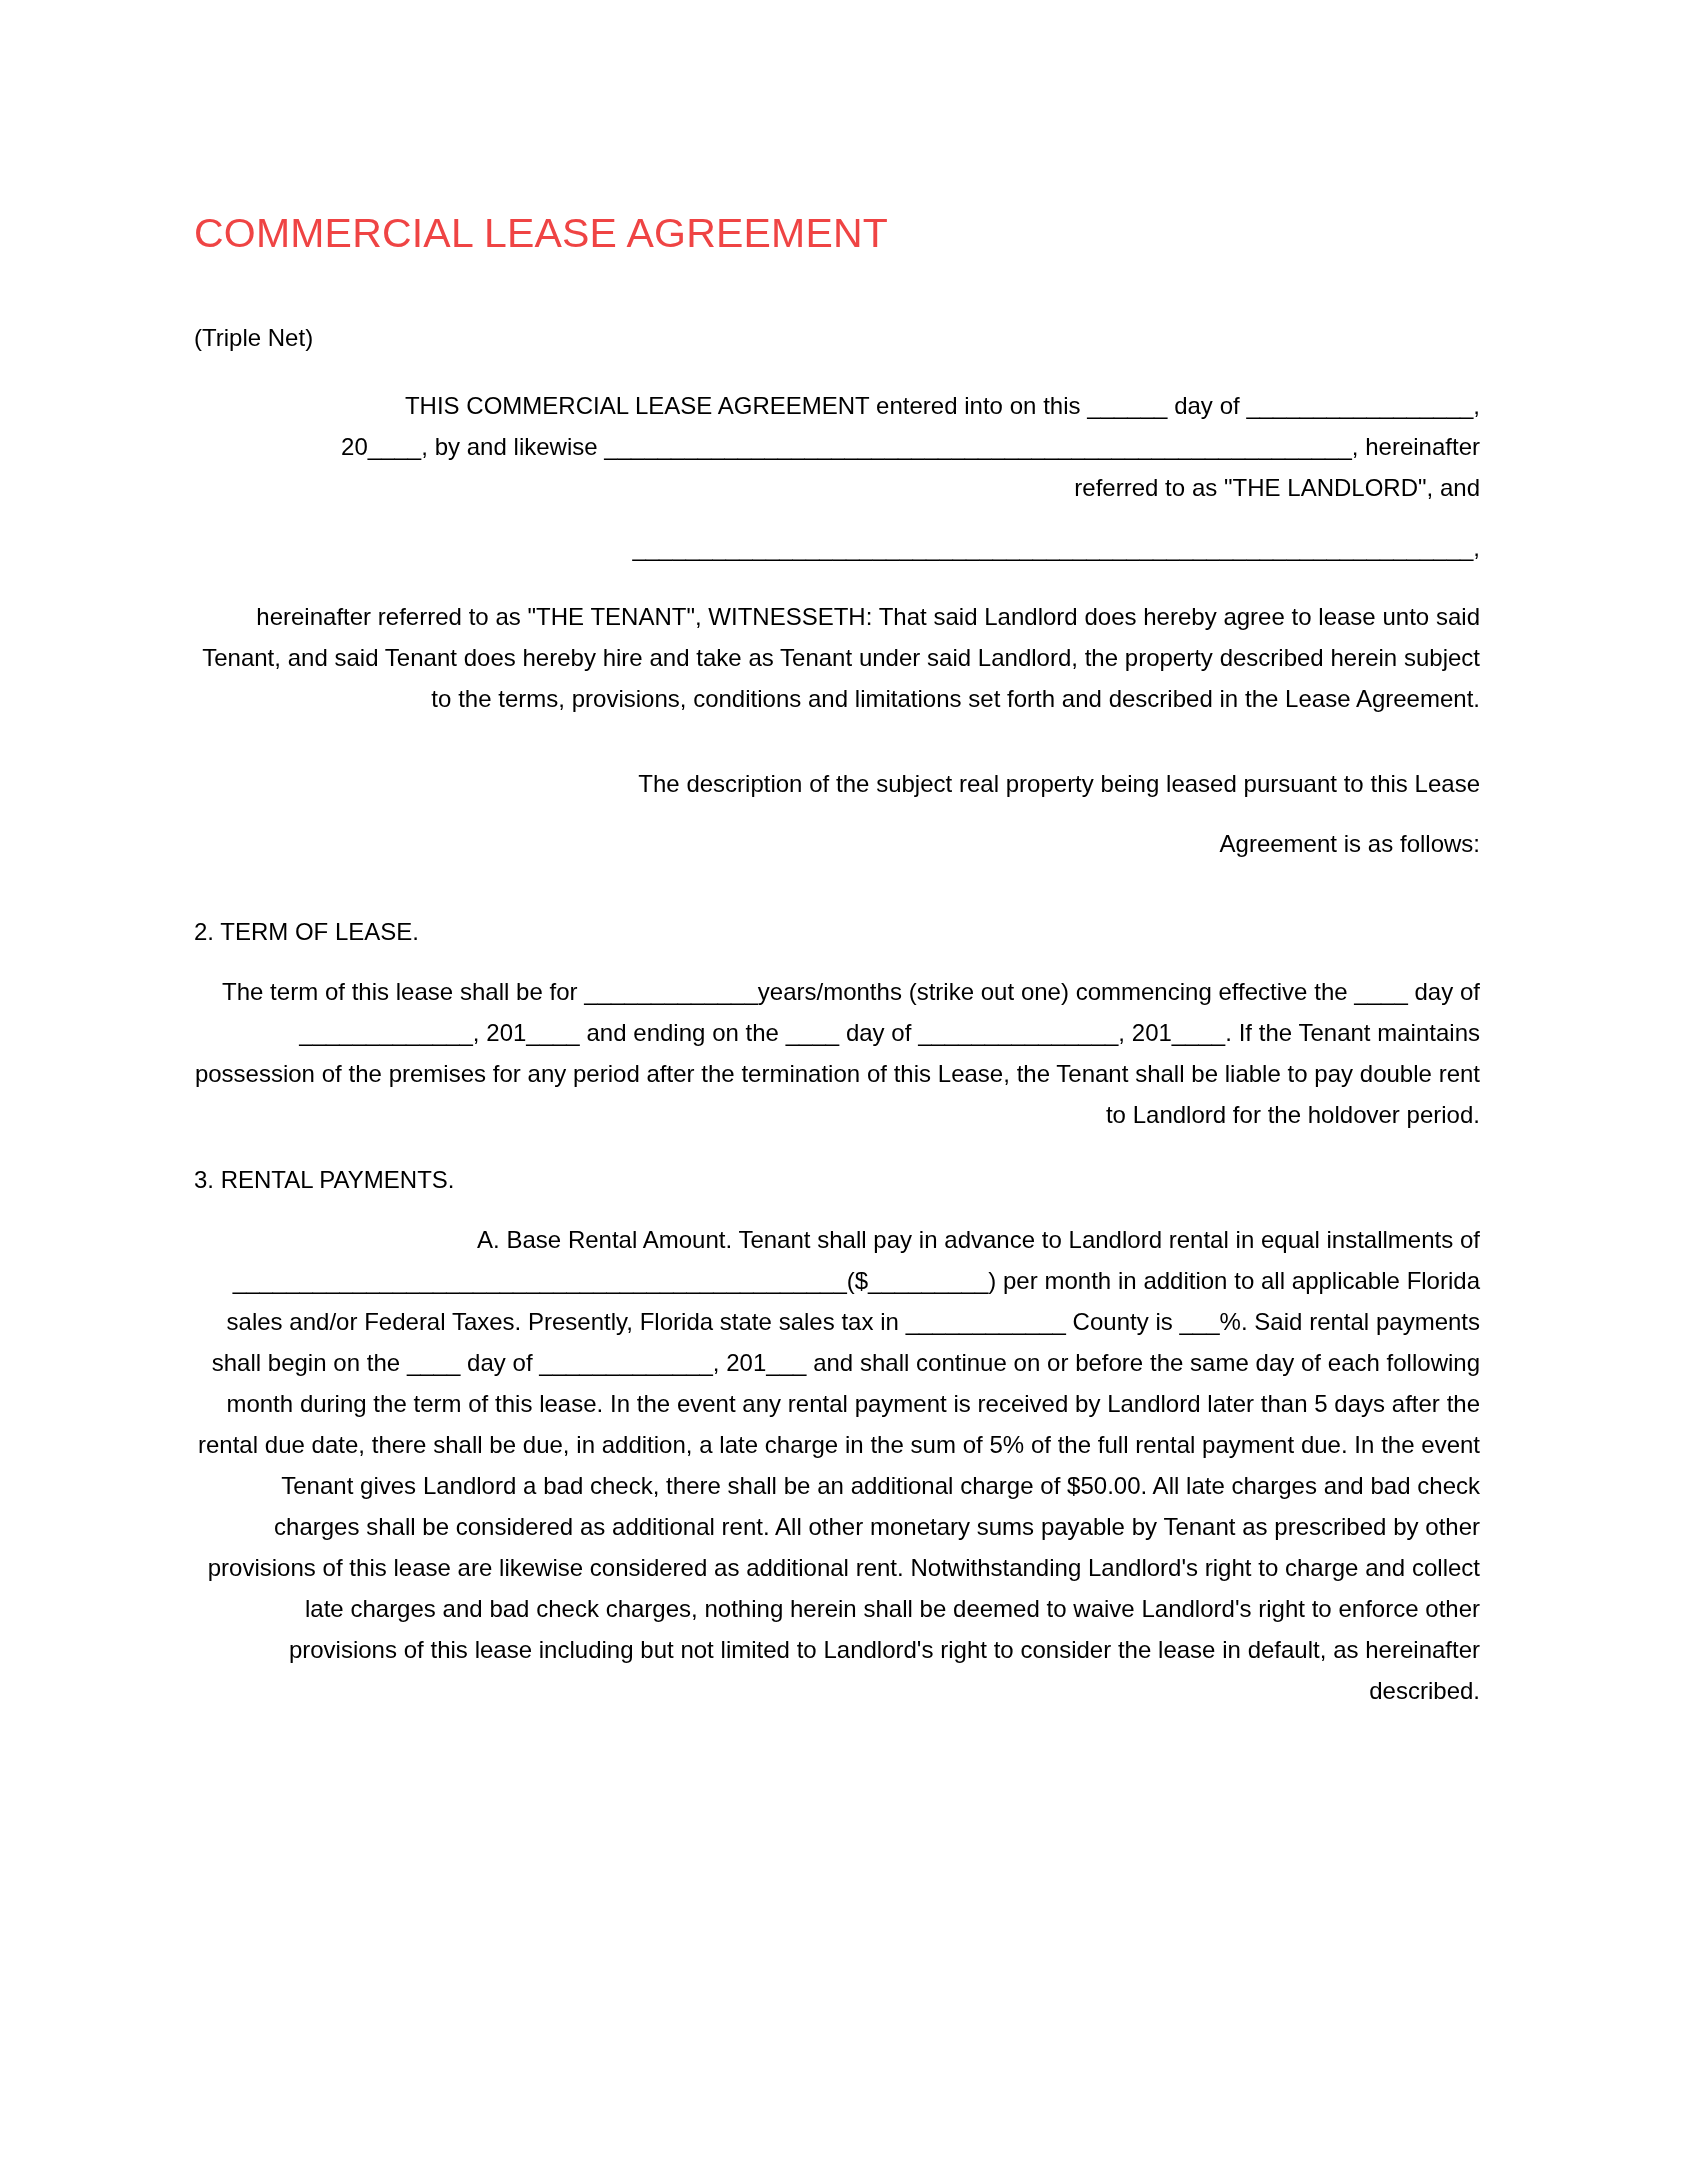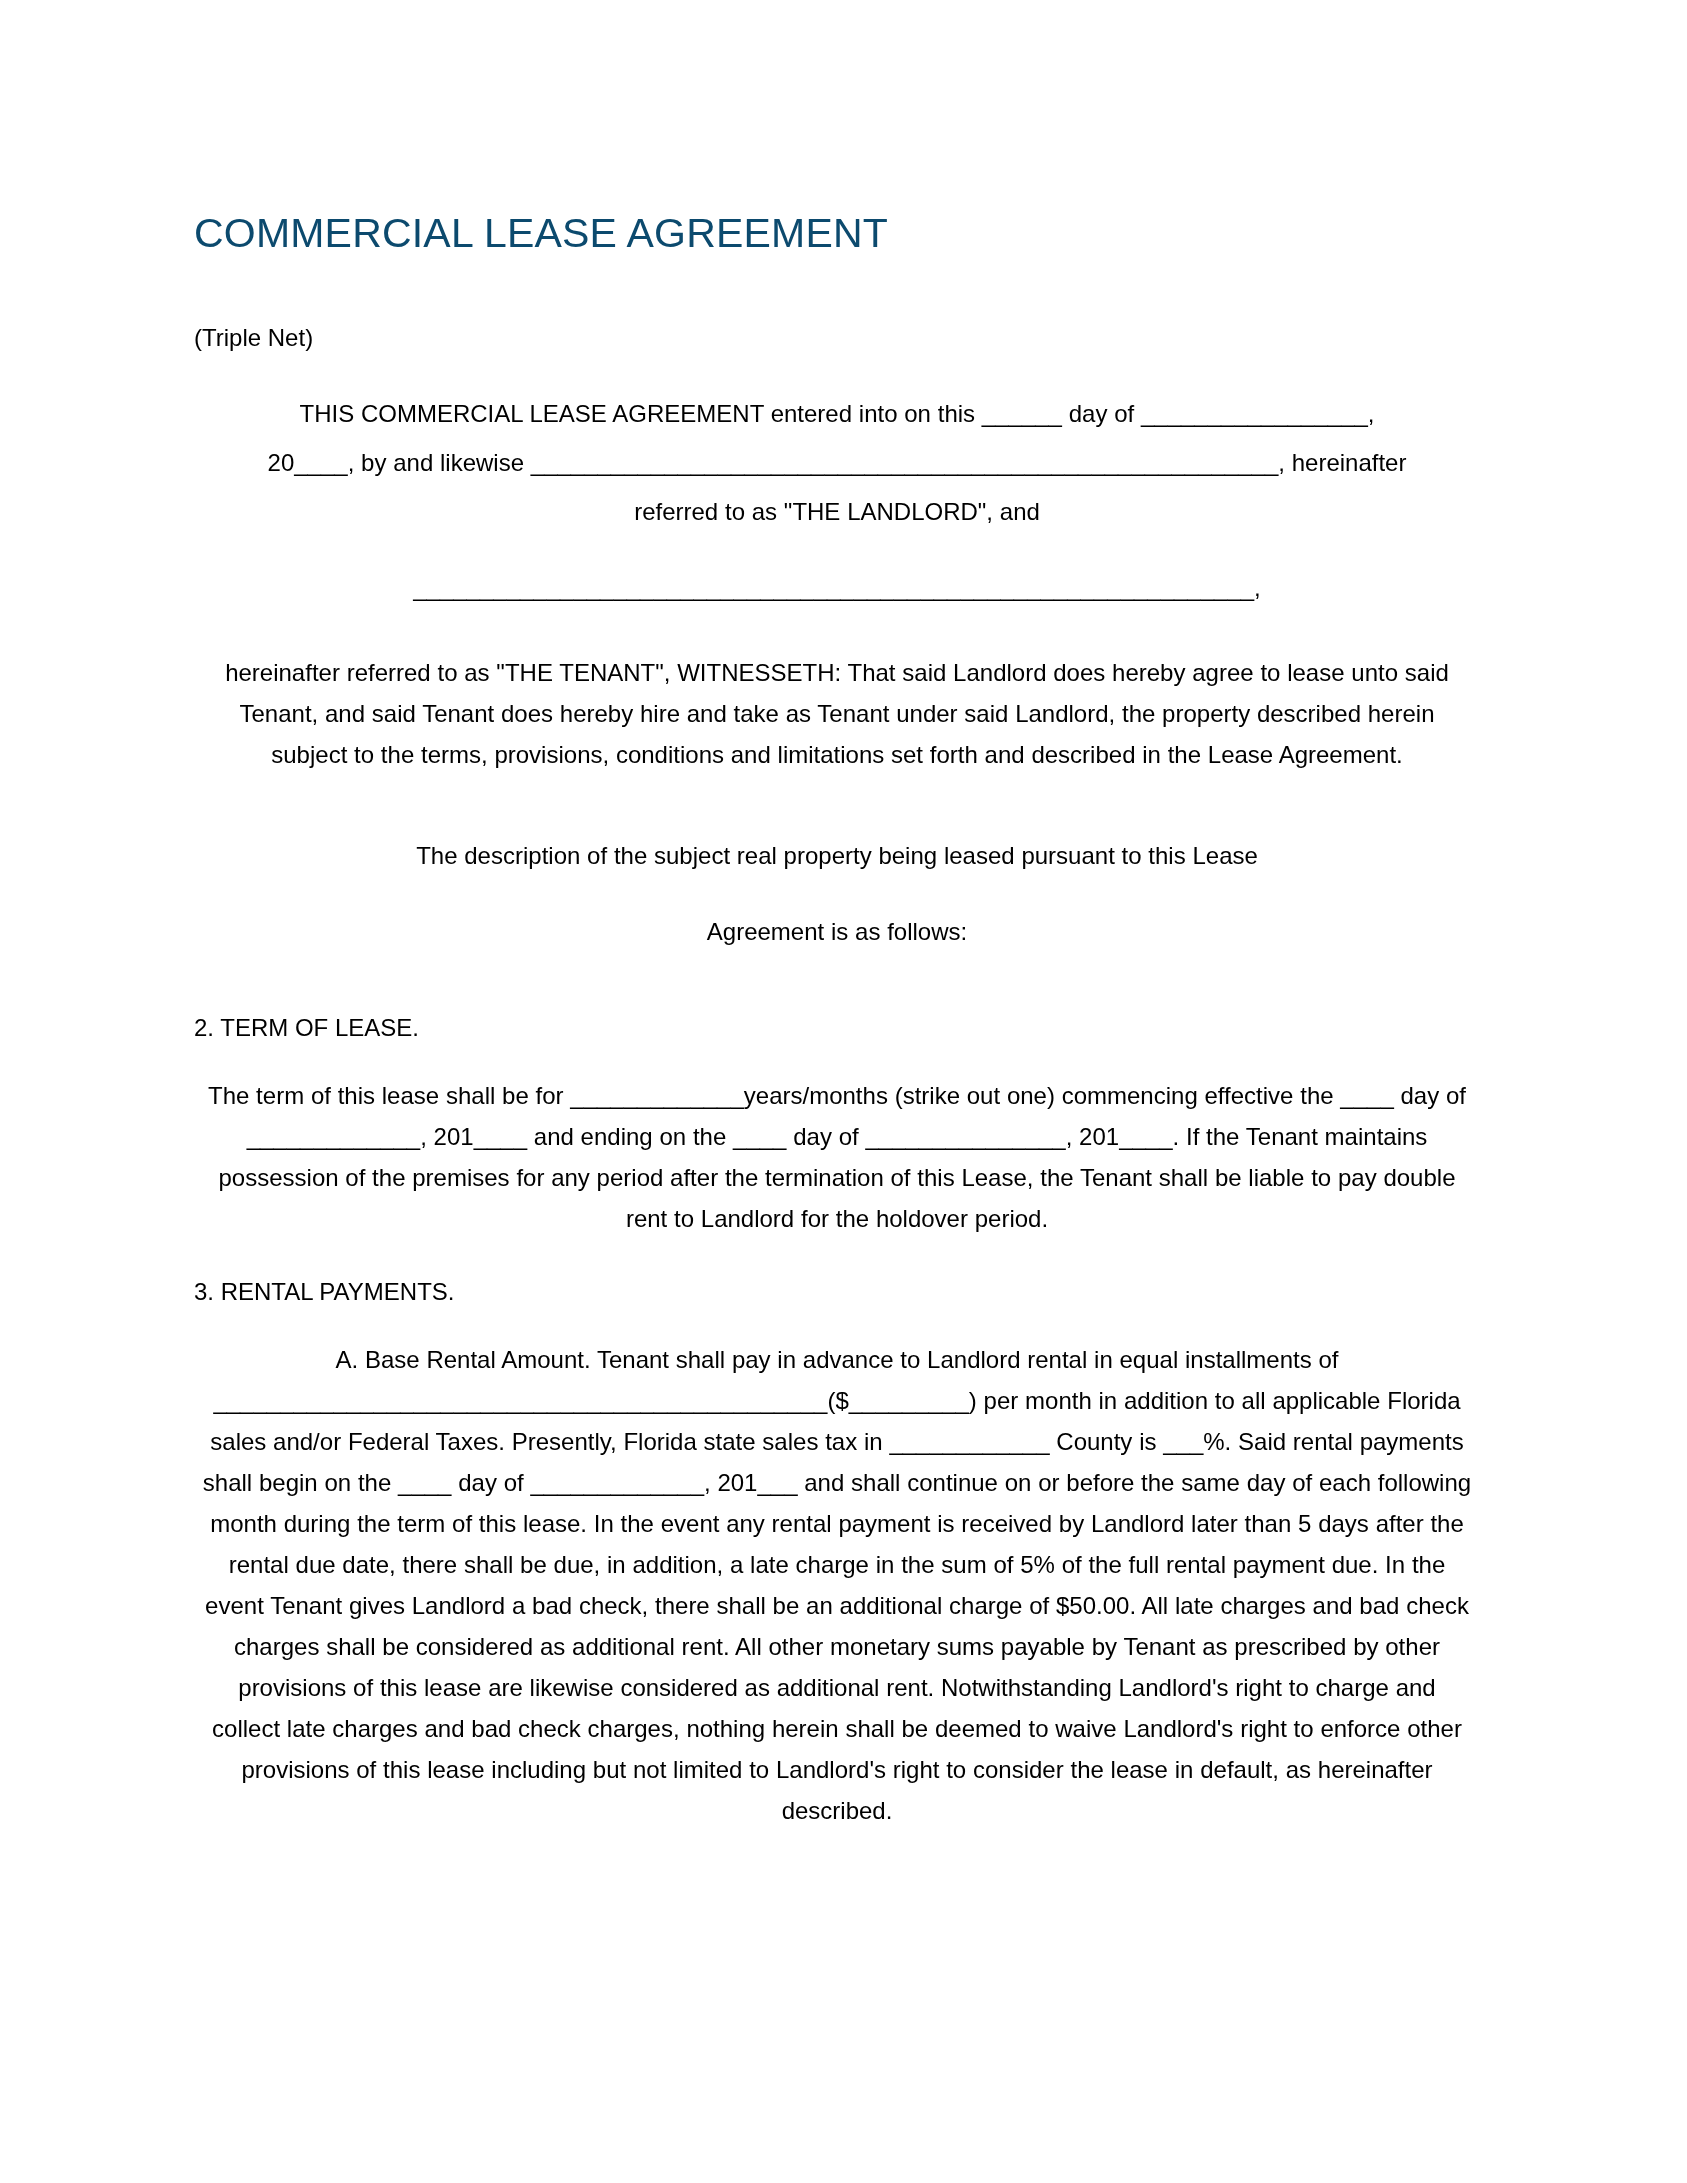--- a/index.html
+++ b/index.html
@@ -26,36 +26,36 @@
   .doc-body {
     position: absolute;
     left: 194px;
     top: 210px;
     width: 1286px;
   }
   .doc-title {
     font-size: 41px;
     line-height: 1.15;
     font-weight: 400;
-    color: #0c4a6e;
+    color: #ef4444;
     letter-spacing: 0.2px;
     margin: 0 0 0 0;
     padding: 0;
   }
   .subtitle {
     font-size: 24px;
     line-height: 1.0;
     margin: 69px 0 0 0;
   }
   p.para {
     font-size: 24px;
     line-height: 41px;
-    margin: 8px;
+    margin: 0;
     padding: 0;
-    text-align: center;
+    text-align: right;
     word-spacing: 0.1px;
   }
   .gap-lg { height: 35px; }
   .gap-md { height: 28px; }
   .gap-sm { height: 19px; }
   .gap-para { height: 24.5px; }
 
   .sect-head {
     font-size: 24px;
     line-height: 41px;

